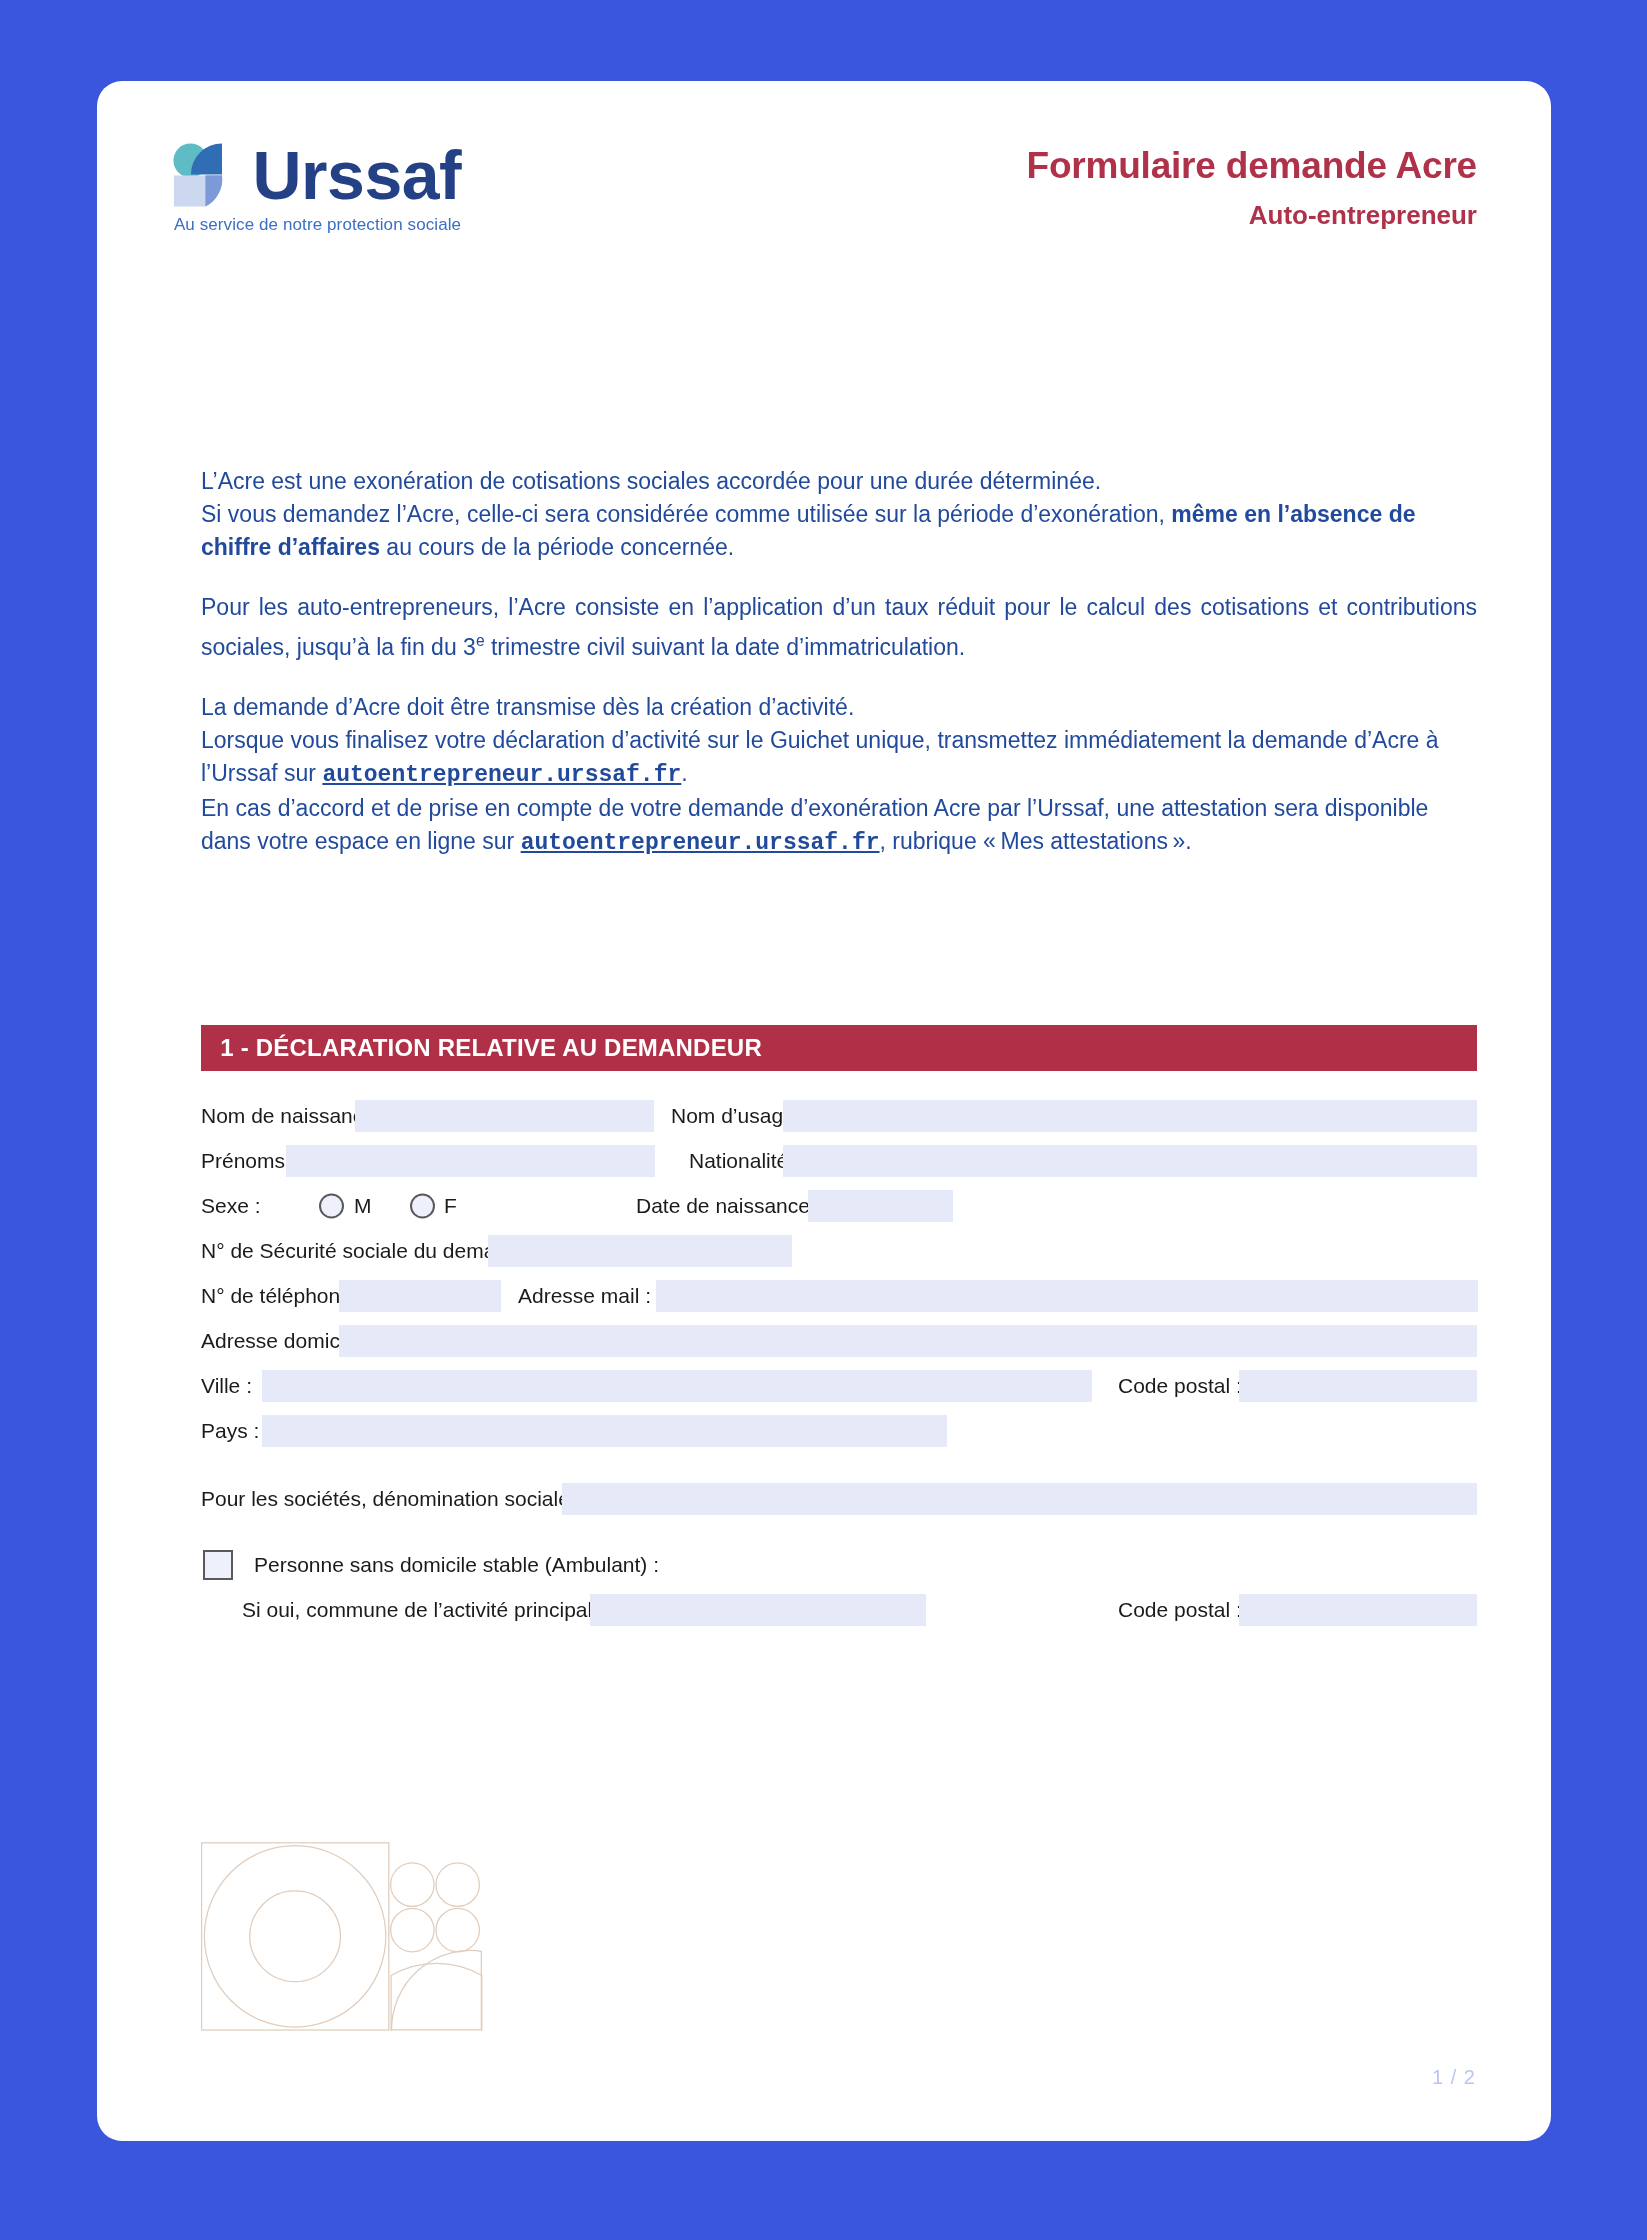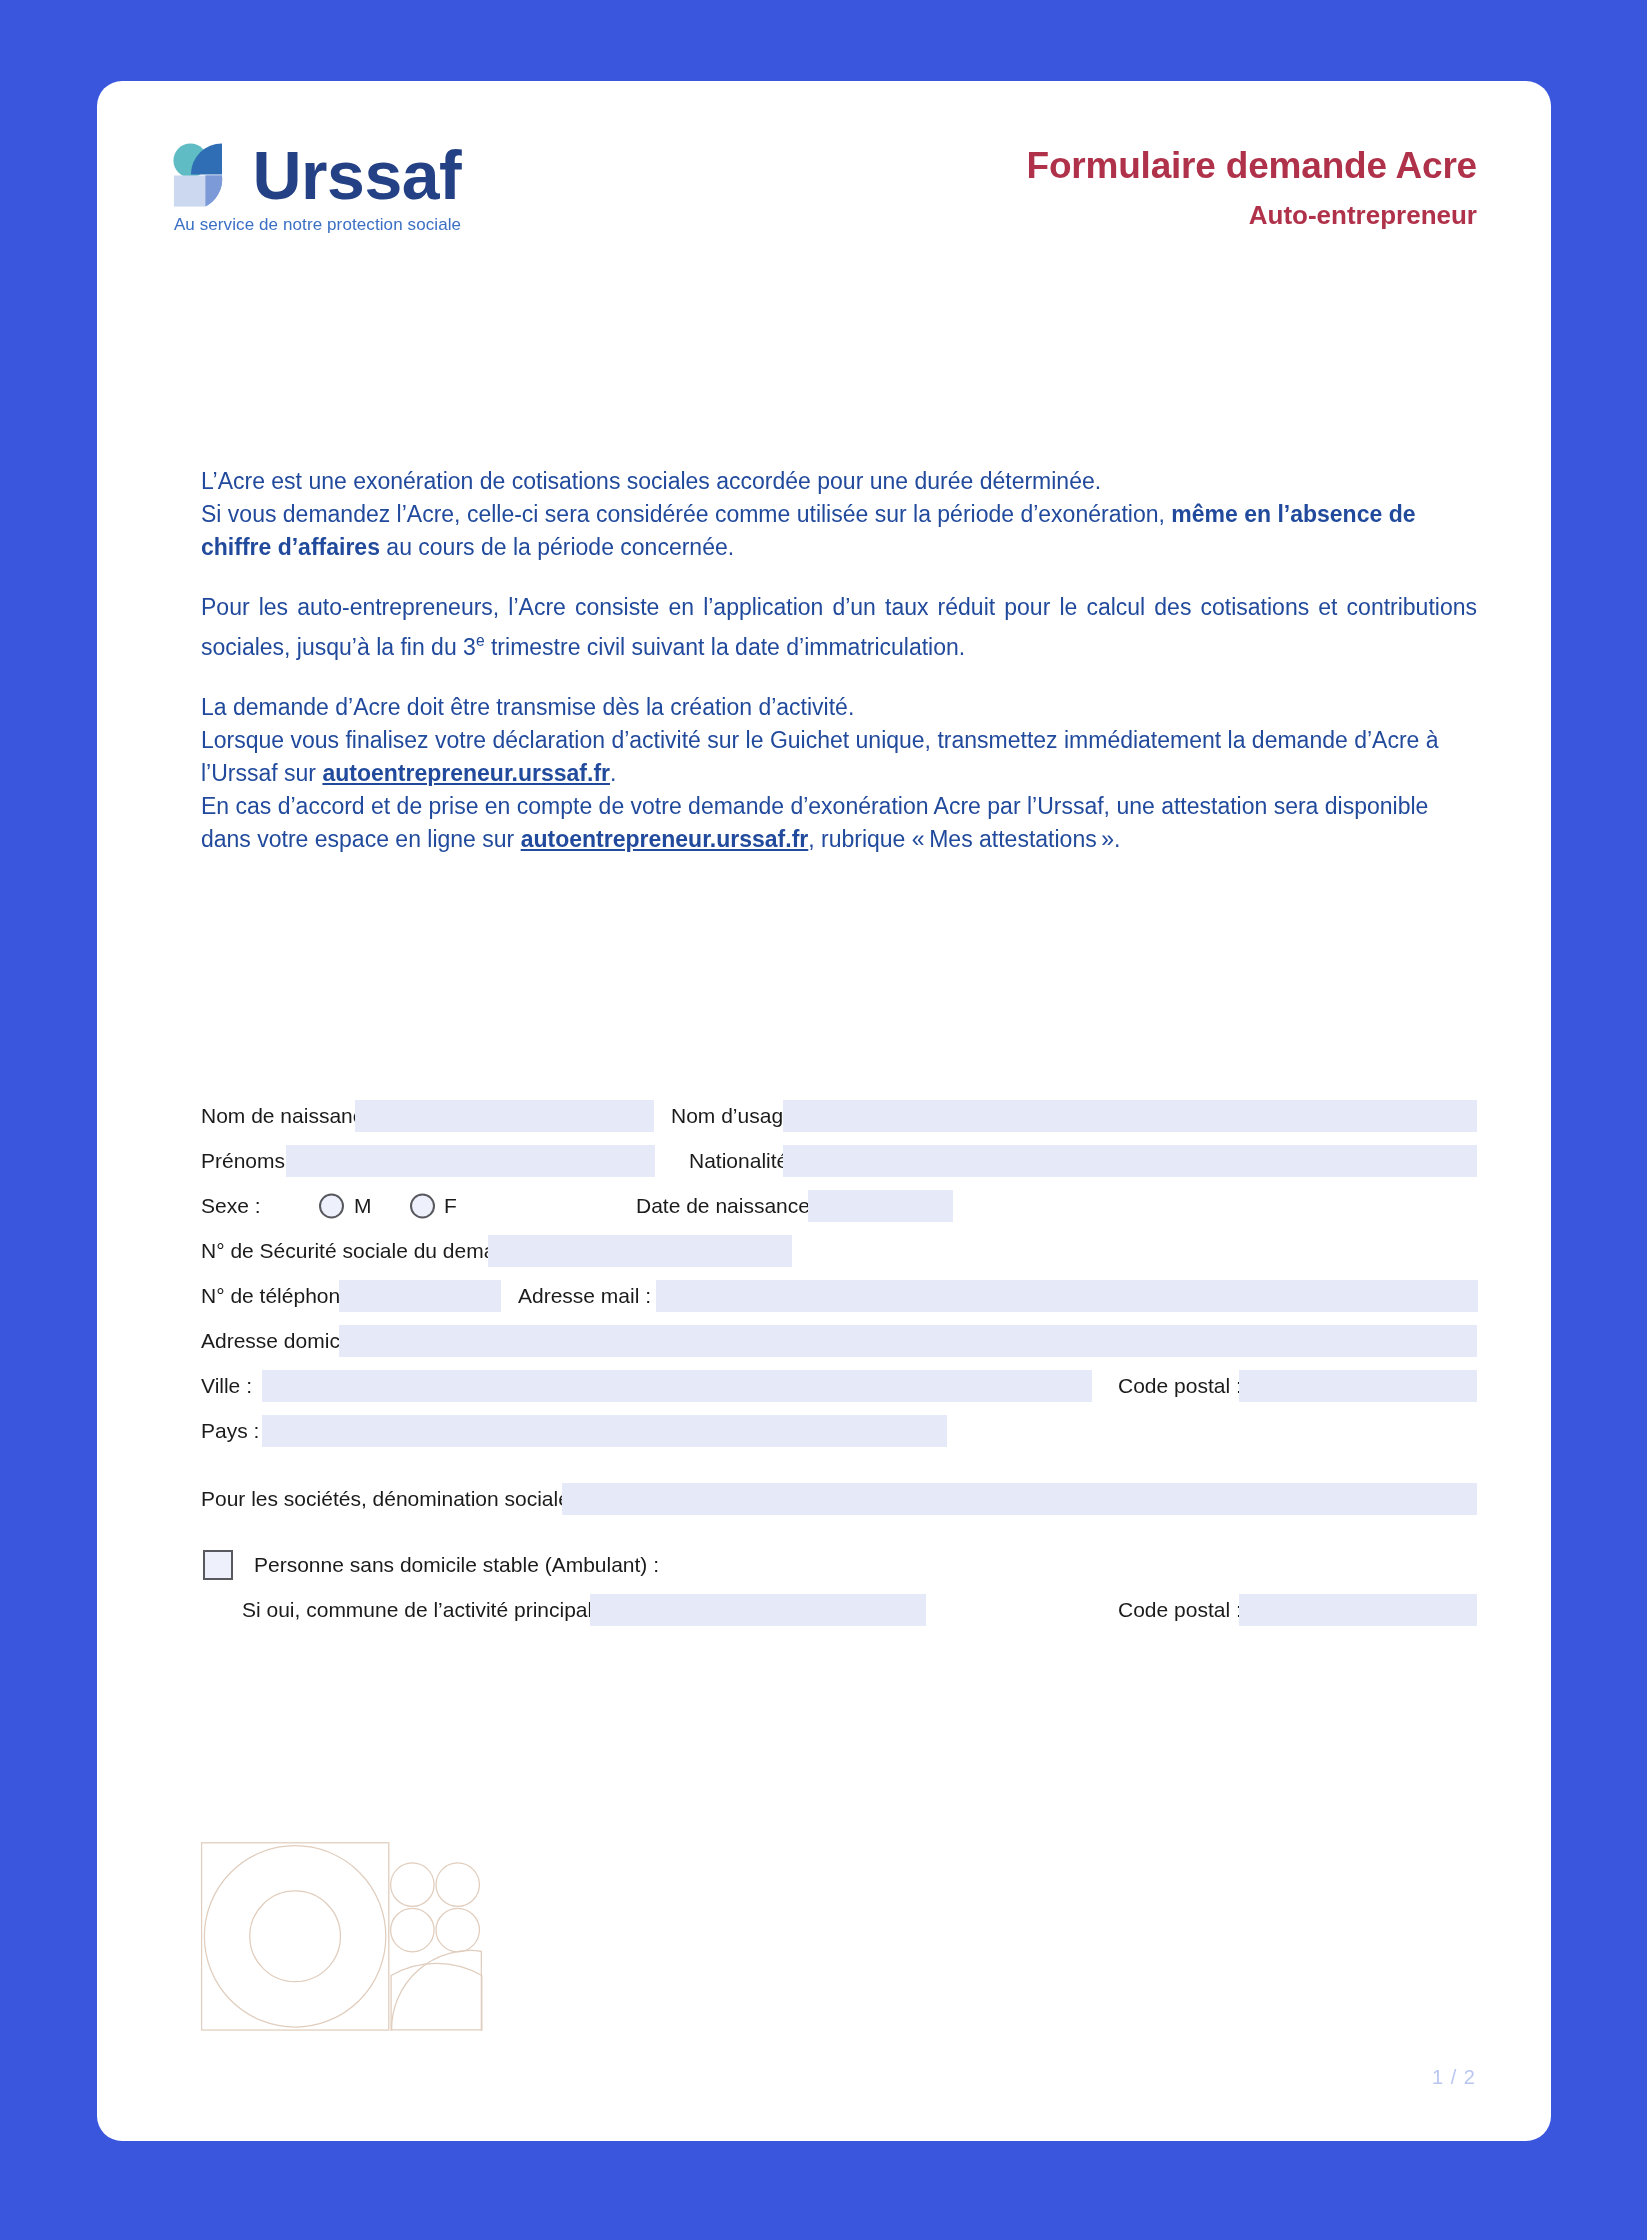--- a/index.html
+++ b/index.html
@@ -105,20 +105,21 @@
     line-height: 33px;
   }
   .intro p { margin-bottom: 0; }
   .intro .para-gap { margin-top: 27px; }
   .intro b, .intro strong { font-weight: bold; }
   .intro .lead { font-weight: normal; }
   .intro .lnk {
     font-weight: bold;
     text-decoration: underline;
     color: #214a9c;
+    font-family: Liberation Mono, monospace;
   }
   .intro .just { text-align: justify; }
   sup { font-size: 0.68em; vertical-align: super; }
 
   
   .section-bar {
     position: absolute;
     left: 104px;
     top: 944px;
     width: 1276px;
@@ -260,20 +261,23 @@
 
       <p class="para-gap">
         <span class="lead">La demande d’Acre doit être transmise dès la création d’activité.</span><br>
         <span class="just-block">
           <span>Lorsque vous finalisez votre déclaration d’activité sur le Guichet unique, transmettez immédiatement la demande d’Acre à l’Urssaf sur </span><a class="lnk">autoentrepreneur.urssaf.fr</a><span>.</span>
         </span><br>
         <span>En cas d’accord et de prise en compte de votre demande d’exonération Acre par l’Urssaf, une attestation sera disponible dans votre espace en ligne sur </span><a class="lnk">autoentrepreneur.urssaf.fr</a><span>, rubrique « Mes attestations ».</span>
       </p>
     </div>
 
+    <div class="section-bar">
+      <span class="section-bar-text">1 - DÉCLARATION RELATIVE AU DEMANDEUR</span>
+    </div>
 
     <div class="form-area">
 
       <div class="frow">
         <span class="flabel" style="left:0px;">Nom de naissance :</span>
         <input class="fbox" style="left: 154px; width: 299px;" type="text" value="">
         <span class="flabel" style="left:470px;">Nom d’usage :</span>
         <input class="fbox" style="left: 582px; width: 694px;" type="text" value="">
       </div>
 

